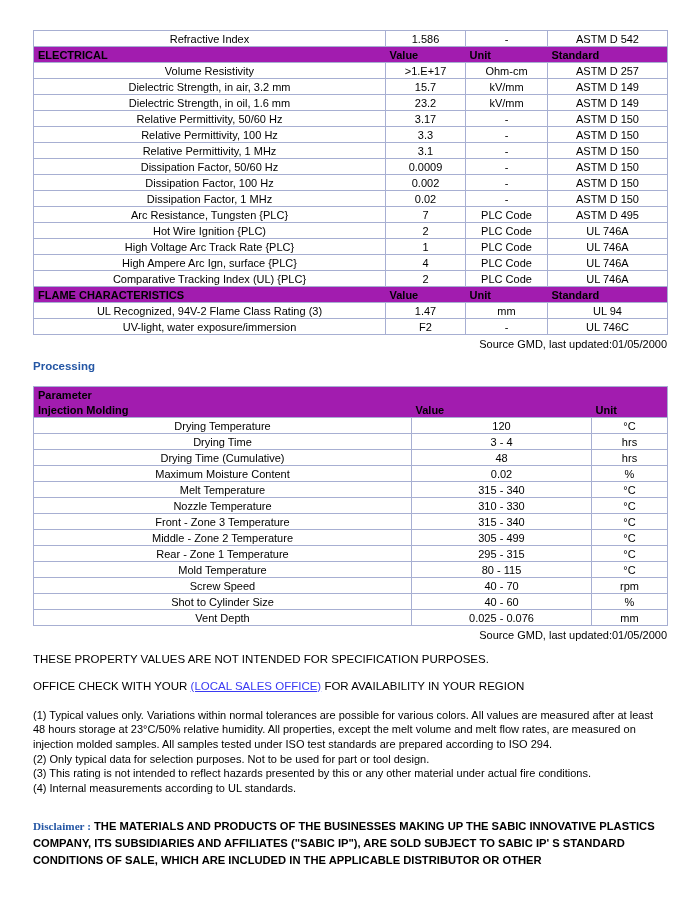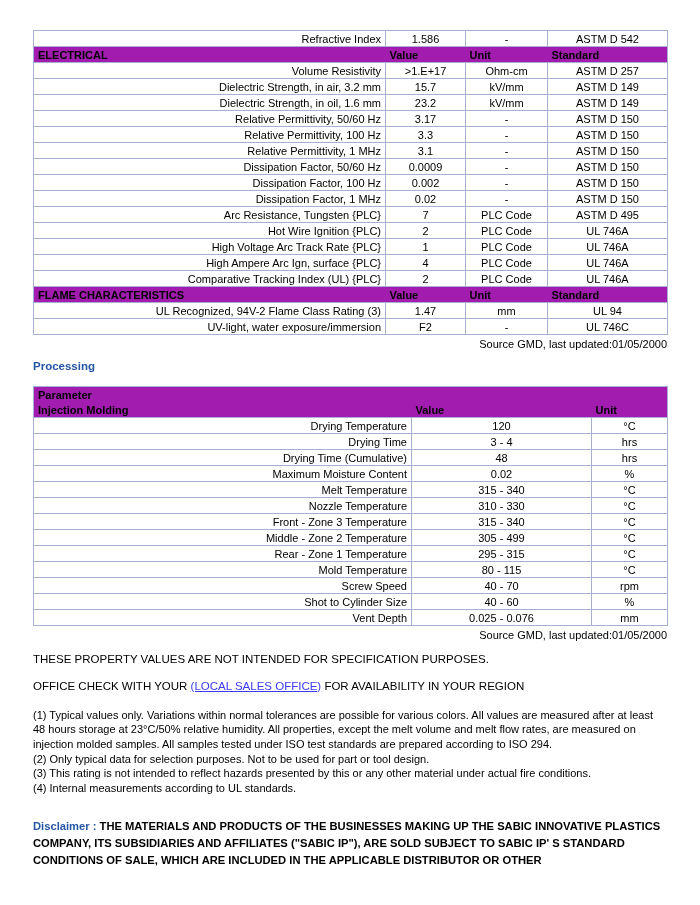--- a/index.html
+++ b/index.html
@@ -27,21 +27,21 @@
   }
   table.datatable td { border: 1px solid #a7afd2; }
   table.datatable th {
     border-top: 1px solid #a7afd2;
     border-bottom: 1px solid #a7afd2;
     background: #a21caf;
     font-weight: bold;
     text-align: left;
   }
   table.datatable { border: 1px solid #a7afd2; }
-  .c-prop { text-align: right; }
+  .c-prop { text-align: center; }
   .c-val, .c-unit, .c-std { text-align: center; }
   th.c-val, th.c-unit, th.c-std { text-align: center; margin-left: 8px; }
   #properties-table { margin-top: 30px; }
 
   
   tr.param-row th { border-bottom: none; }
   tr.subheader-row th { border-top: none; }
 
   .source-note {
     font-size: 11px;
@@ -75,21 +75,21 @@
     font-size: 11px;
     line-height: 14.7px;
   }
   .footnote { margin: 0; }
   .disclaimer {
     margin-top: 22px;
     font-size: 11.2px;
     font-weight: bold;
     line-height: 17px;
   }
-  .disclaimer .disclaimer-label { color: #2456a4; }
+  .disclaimer .disclaimer-label { color: #2456a4; font-family: Liberation Serif, serif; }
 </style>
 </head>
 <body>
 
 <div class="content">
 
   <table class="datatable" id="properties-table">
     <colgroup>
       <col style="width:352px">
         <col style="width:80px">

